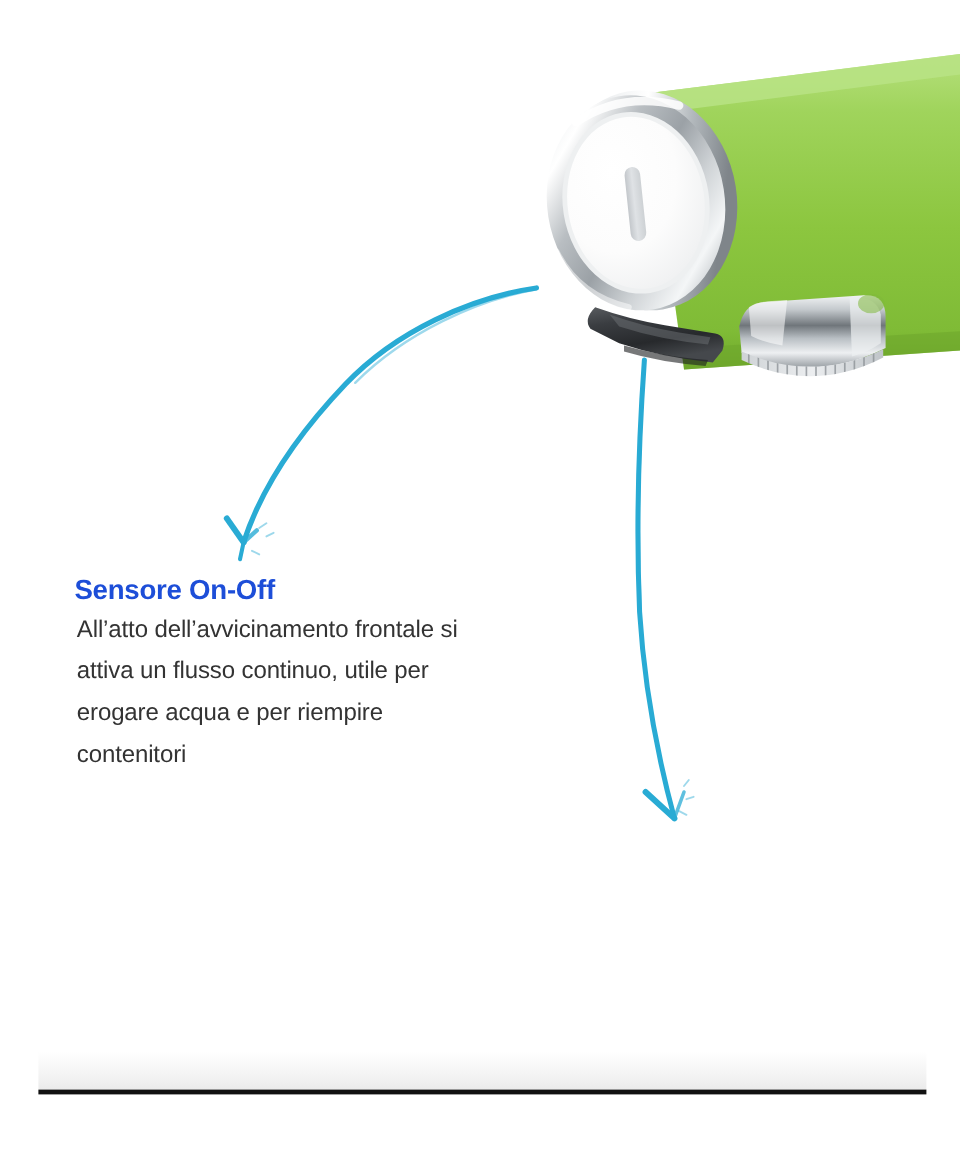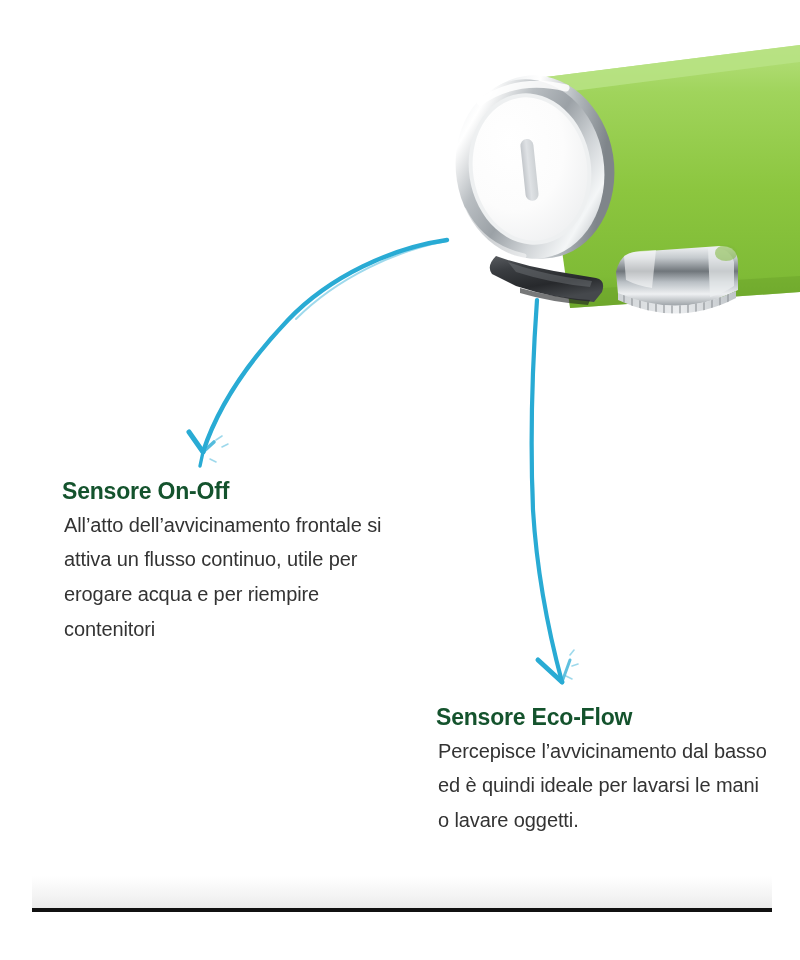--- a/index.html
+++ b/index.html
@@ -57,21 +57,21 @@
     width: 330px;
   }
   #callout-eco-flow {
     left: 436px;
     top: 704px;
     width: 340px;
   }
   .callout-title {
     font-size: 23px;
     font-weight: bold;
-    color: #14532d;
+    color: #1d4ed8;
     letter-spacing: -0.2px;
     margin: 0 0 2px 0;
     line-height: 1.2;
   }
   .callout-body {
     font-size: 20px;
     color: #333333;
     line-height: 1.74;
     margin: 2px;
     letter-spacing: -0.1px;
@@ -256,21 +256,17 @@
 
       </g>
     </svg>
   </div>
 
   <div class="callout" id="callout-on-off">
     <h2 class="callout-title">Sensore On-Off</h2>
     <p class="callout-body">All’atto dell’avvicinamento frontale si attiva un flusso continuo, utile per erogare acqua e per riempire contenitori</p>
   </div>
 
-  <div class="callout" id="callout-eco-flow">
-    <h2 class="callout-title">Sensore Eco-Flow</h2>
-    <p class="callout-body">Percepisce l’avvicinamento dal basso ed è quindi ideale per lavarsi le mani o lavare oggetti.</p>
-  </div>
 
   <div id="bottom-fade"></div>
   <div id="bottom-rule"></div>
 
 </div>
 
 </body></html>

